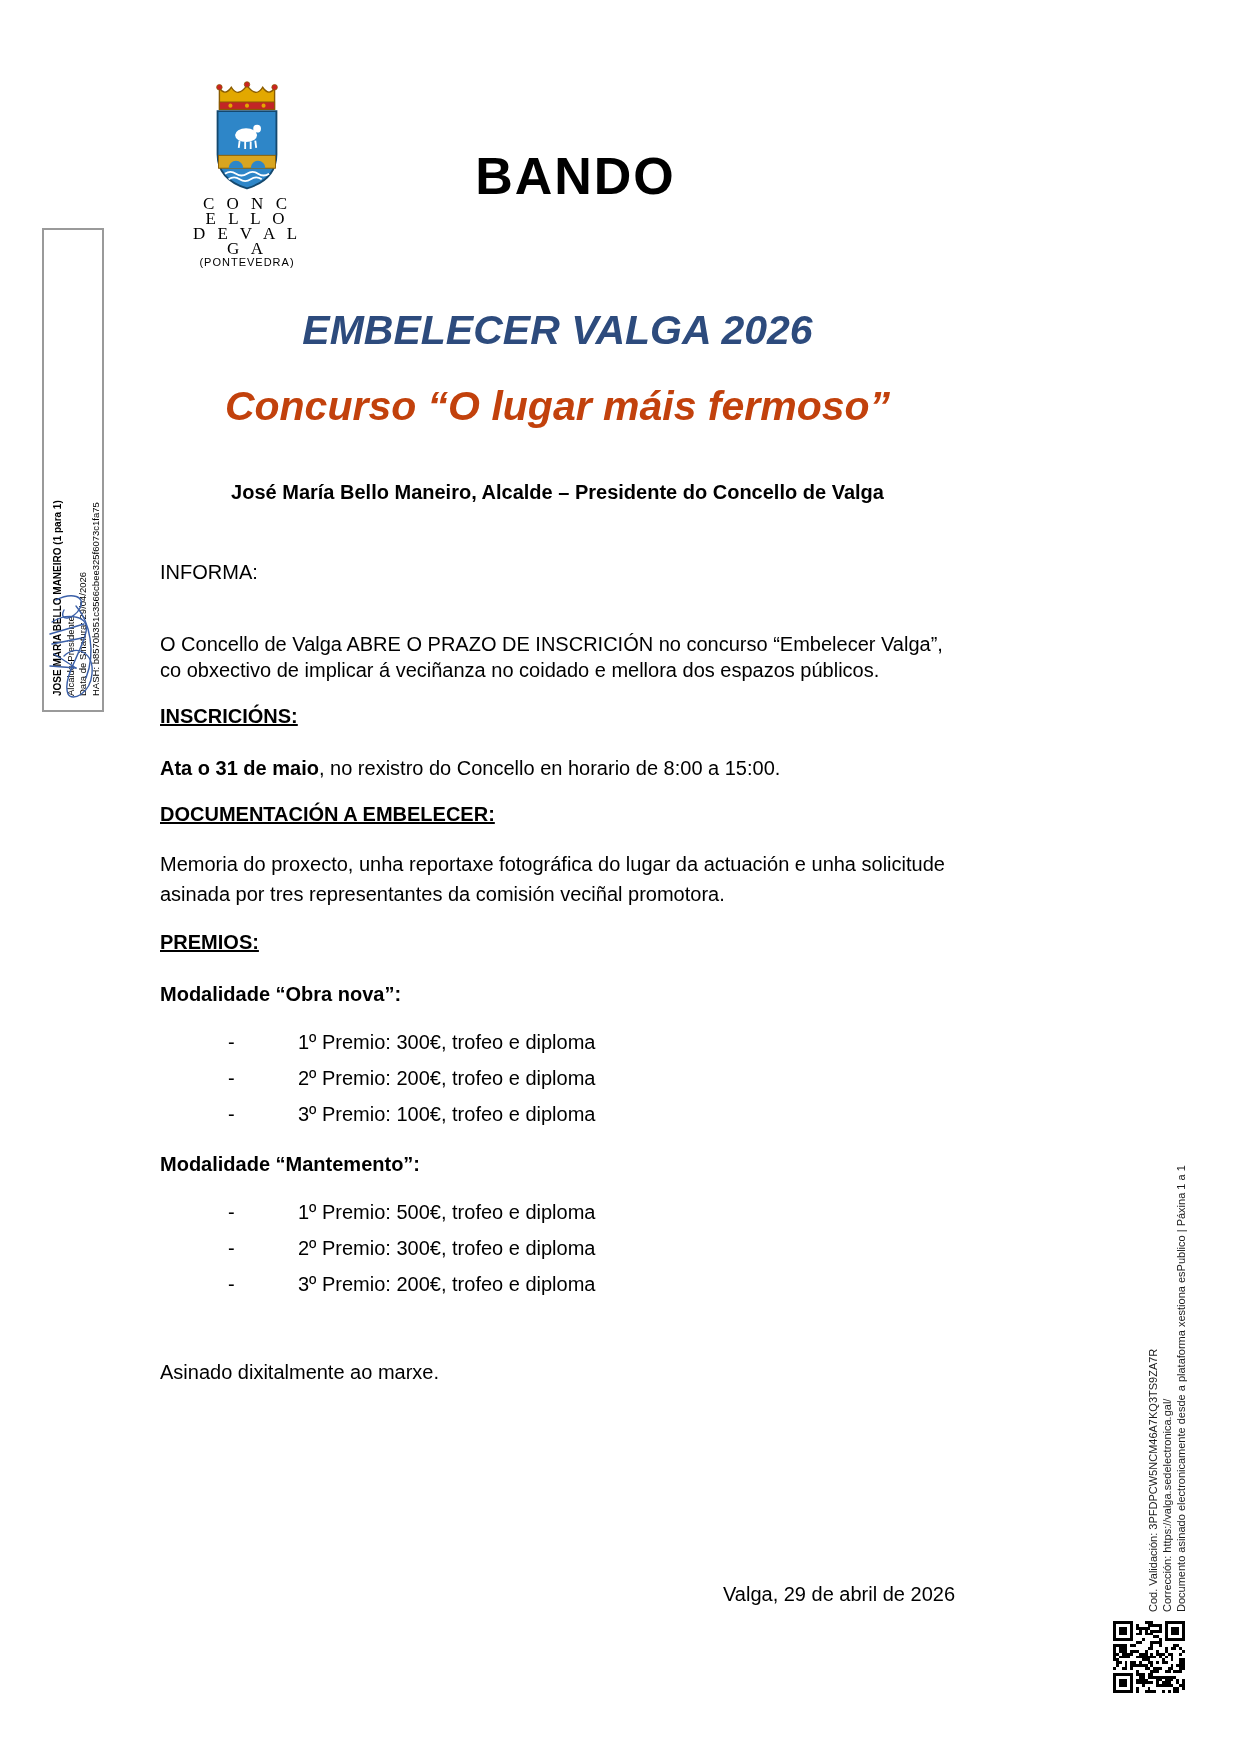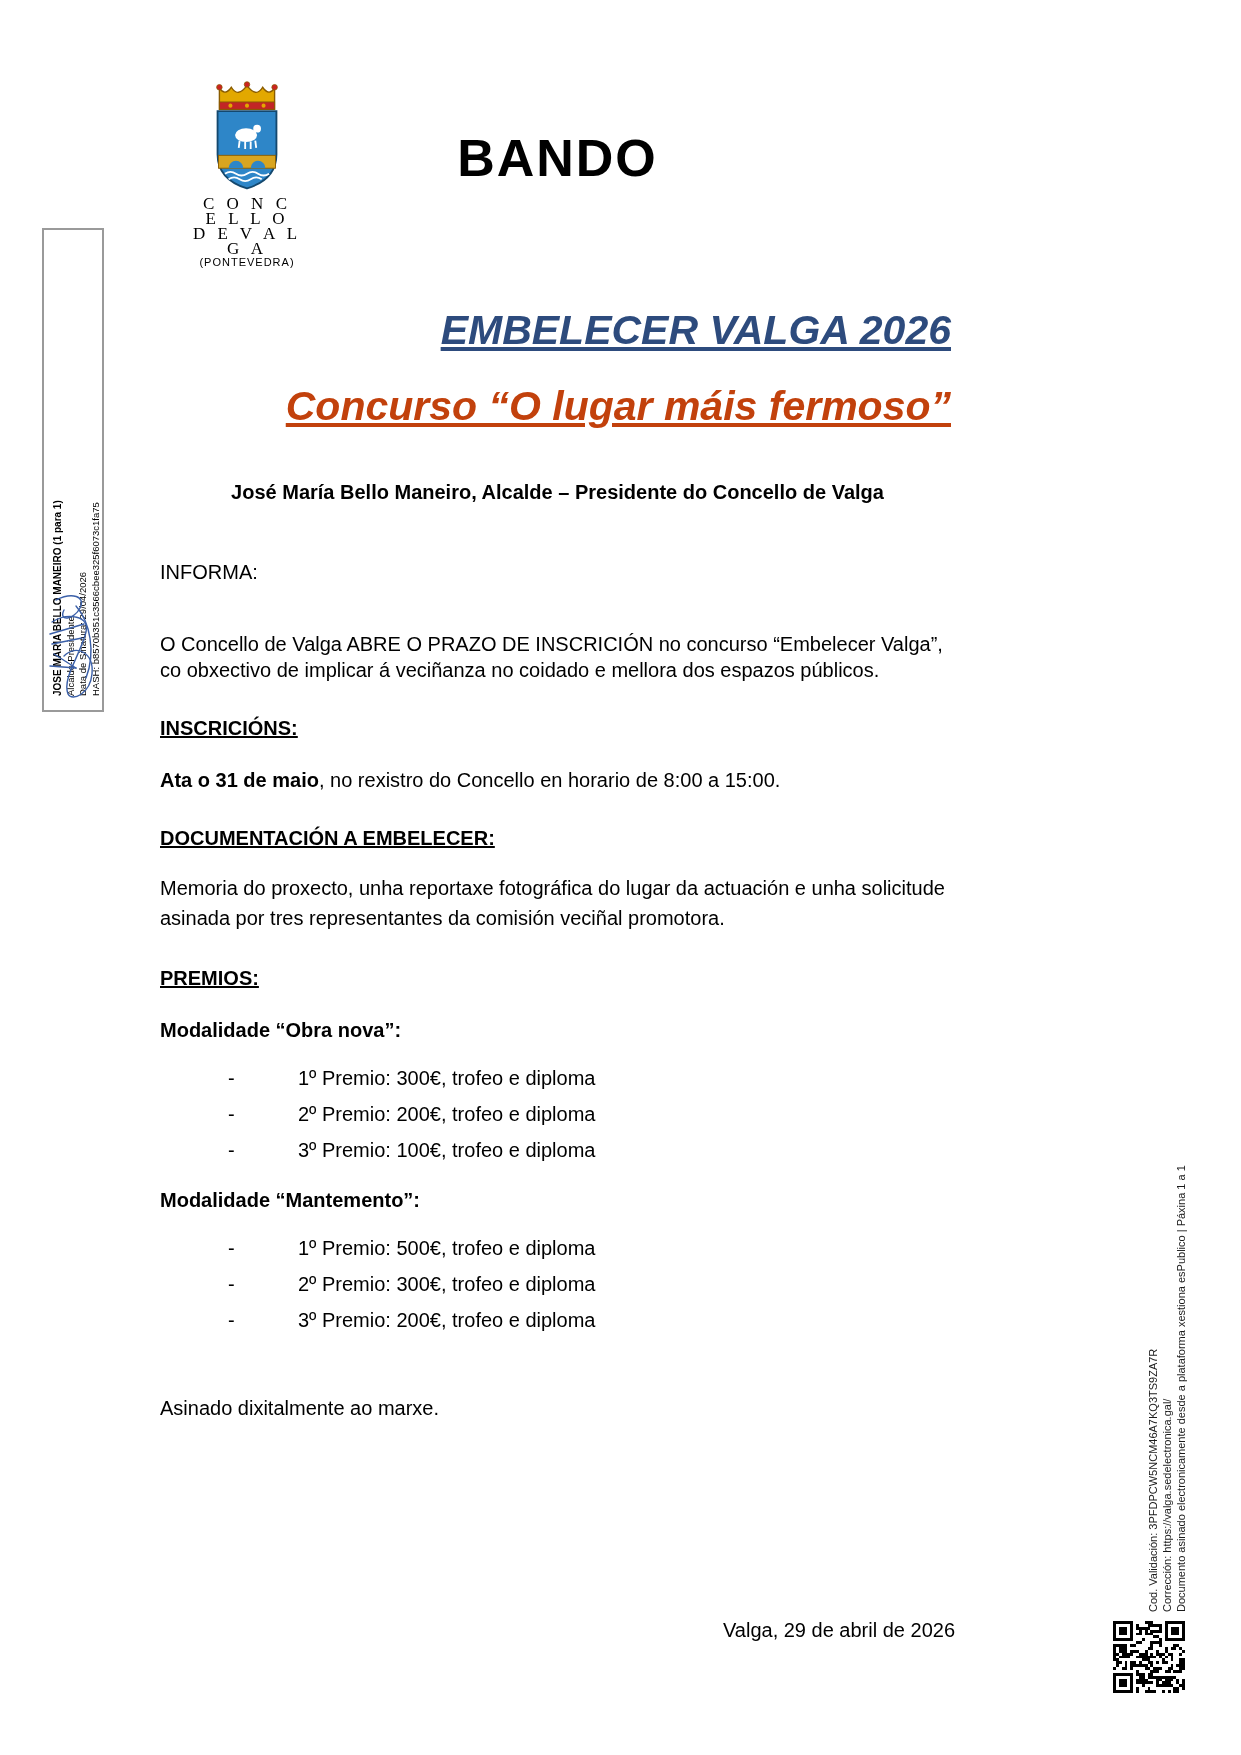--- a/index.html
+++ b/index.html
@@ -7,45 +7,45 @@
     position:relative;width:1241px;height:1755px;background:#ffffff;
     margin:0 auto;overflow:hidden;
     font-family:"Liberation Sans",sans-serif;color:#000;
   }
   
   .logo-block{position:absolute;left:192px;top:76px;width:110px;text-align:center;}
   .logo-block svg{display:block;margin:0 auto;}
   .logo-line1,.logo-line2{font-size:17px;letter-spacing:4px;line-height:15px;font-family:Liberation Serif, serif;}
   .logo-line3{font-size:11px;letter-spacing:1px;line-height:13px;}
   .bando-title{
-    position:absolute;left:160px;top:128px;width:795px;margin:0;
+    position:absolute;left:160px;top:128px;width:795px;margin:18px;
     text-align:center;font-size:52px;font-weight:bold;letter-spacing:2px;
   }
   
   .sig-box{
     position:absolute;left:42px;top:228px;width:62px;height:484px;
     border:2px solid #9a9a9a;box-sizing:border-box;background:#fff;
   }
   .sig-rot{
     position:absolute;left:8px;top:466px;width:450px;
     transform:rotate(-90deg);transform-origin:left top;
     font-size:9.5px;line-height:12.5px;white-space:nowrap;
   }
   .sig-name{font-weight:bold;font-size:10px;}
   .sig-scrawl{position:absolute;left:2px;top:352px;}
   
   .content{position:absolute;left:160px;top:285px;width:795px;font-size:20px;line-height:26px;}
-  .blue-h{font-style:italic;font-weight:bold;text-align:right;margin:4px;text-decoration:underline;}
+  .blue-h{font-style:italic;font-weight:bold;text-align:center;margin:13px;}
   .blue-h1{font-size:41px;line-height:46px;margin-top:22px;}
   .blue-h2{font-size:41px;line-height:46px;margin-top:30px;}
   .author-line{font-weight:bold;text-align:center;margin-top:50px;}
   .informa{text-align:left;margin-top:54px;}
   .para{margin-top:46px;}
   .para2{margin-top:22px;line-height:30px;}
-  .sec-h{font-weight:bold;text-decoration:underline;margin-top:32px;}
+  .sec-h{font-weight:bold;text-decoration:underline;margin-top:20px;}
   .ata{margin-top:26px;}
   .mod-h{font-weight:bold;margin-top:26px;}
   ul.prize-list{list-style:none;margin:24px 0 0 0;padding:0;}
   ul.prize-list li{display:flex;margin-bottom:14px;line-height:22px;}
   ul.prize-list .dash{width:70px;margin-left:68px;flex:0 0 auto;}
   .demais{margin-top:28px;}
   .asinado{margin-top:64px;}
   .date-line{margin-top:196px;text-align:right;}
   
   .vfoot{

